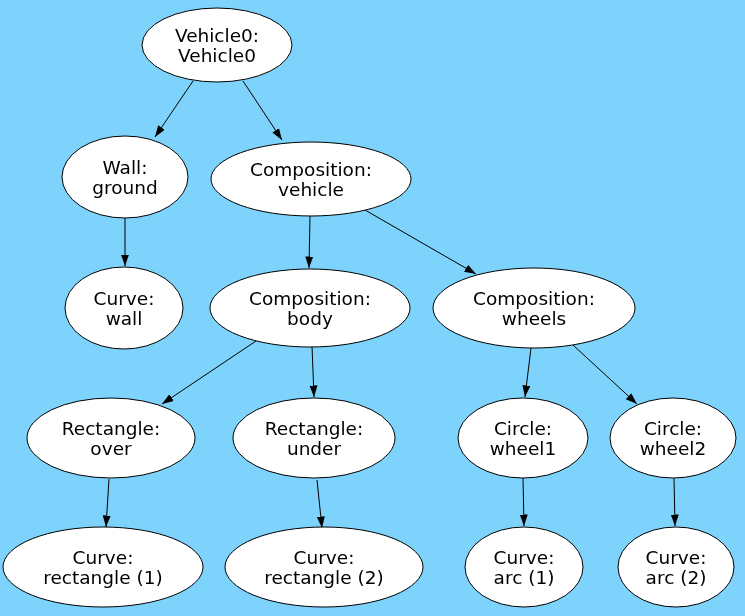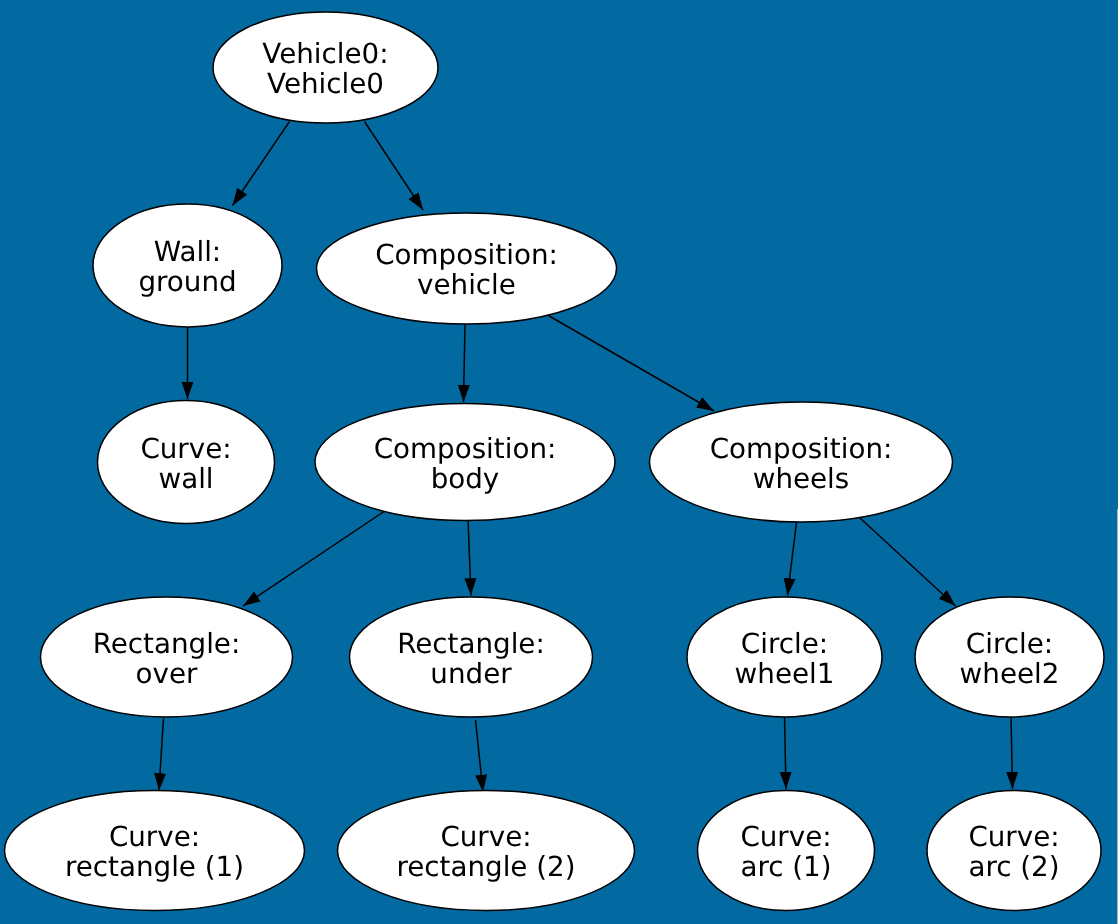--- a/index.html
+++ b/index.html
@@ -3,21 +3,21 @@
 <meta charset="utf-8">
 <style>
   html, body {
     margin: 0;
     padding: 0;
     background: #ffffff;
   }
   .canvas {
     width: 745px;
     height: 616px;
-    background: #0369a1;
+    background: #7dd3fc;
     position: relative;
     overflow: hidden;
   }
   svg ellipse {
     fill: #ffffff;
     stroke: #000000;
     stroke-width: 1;
   }
   svg path.edge {
     fill: none;

